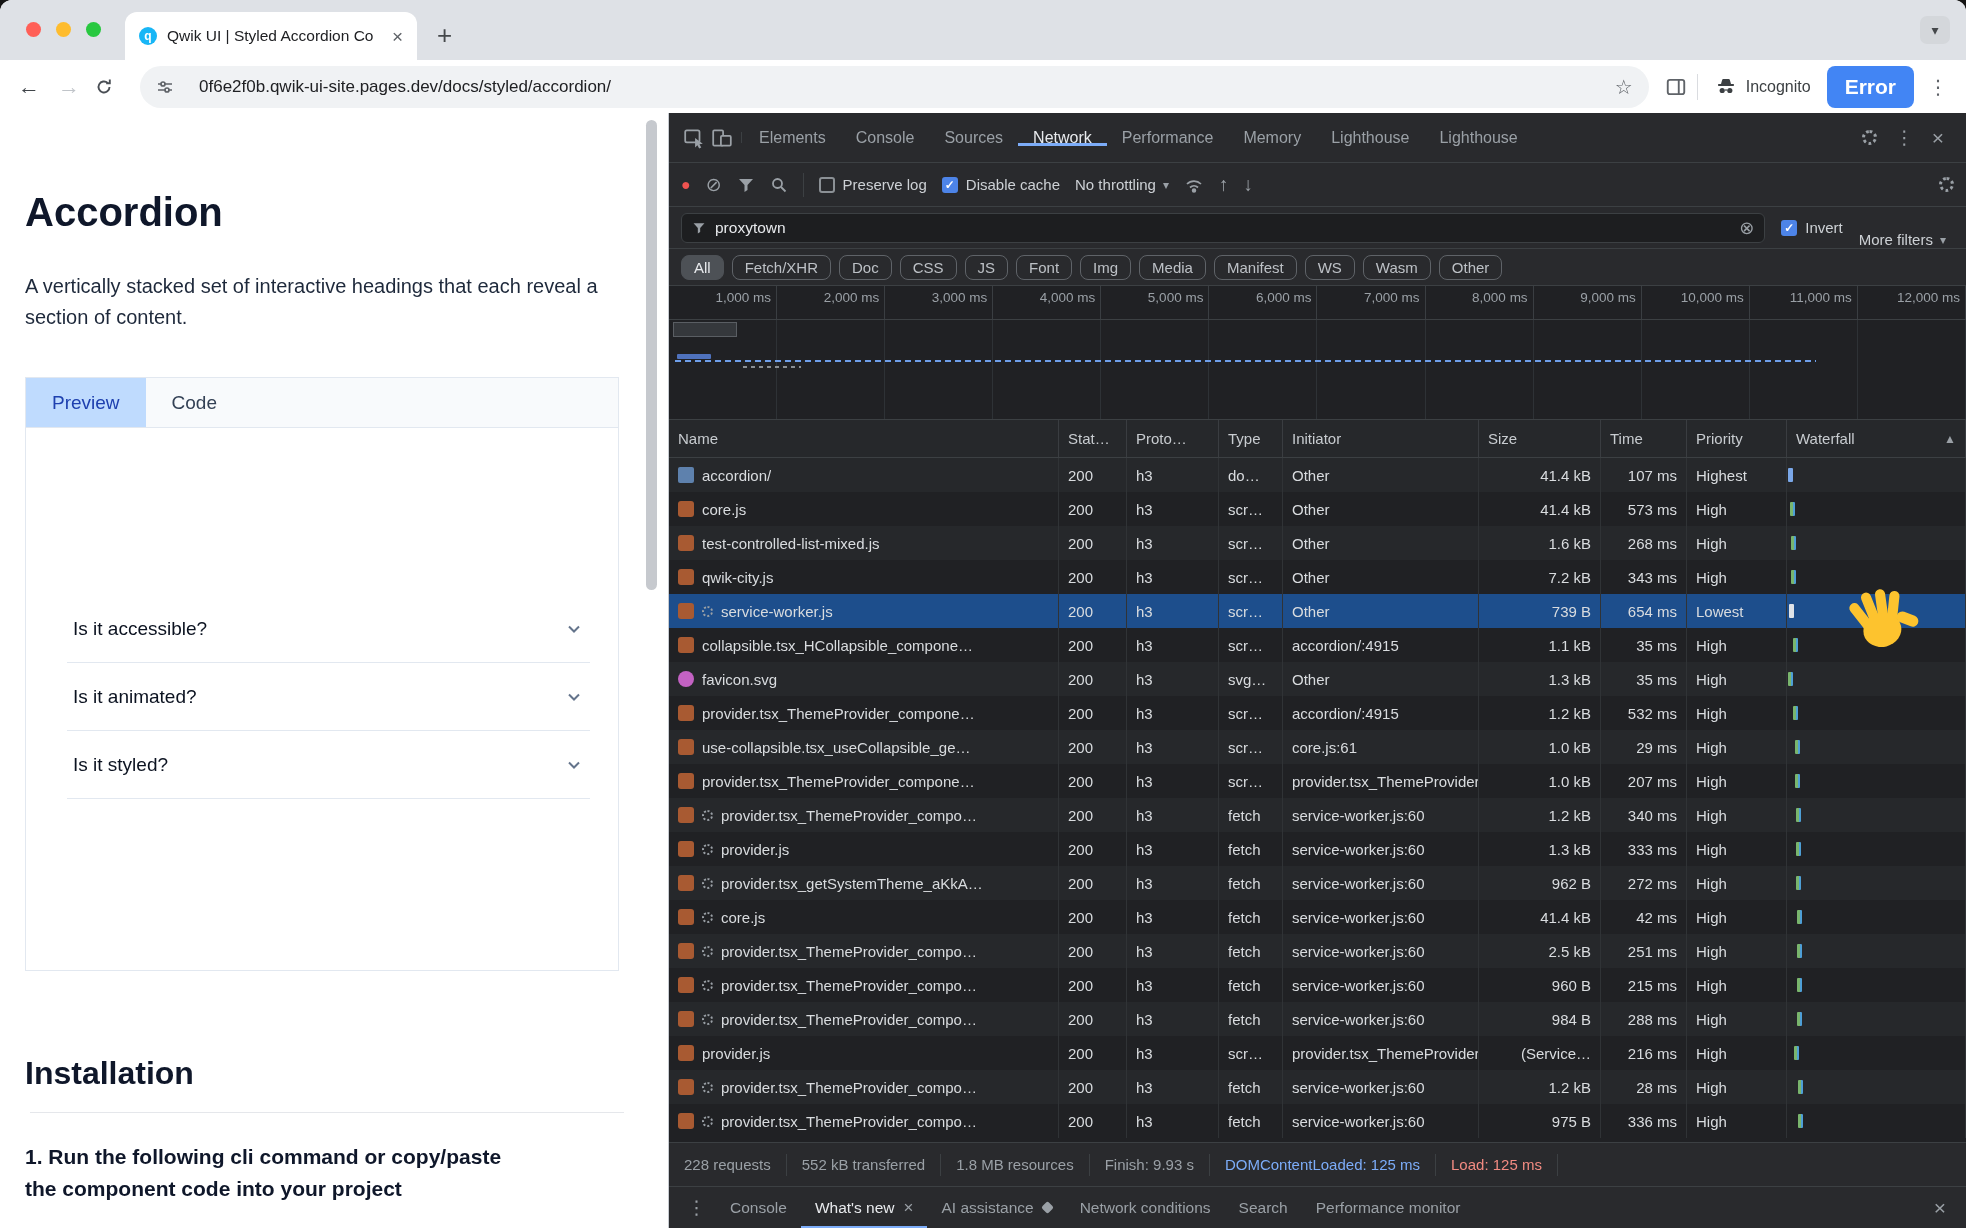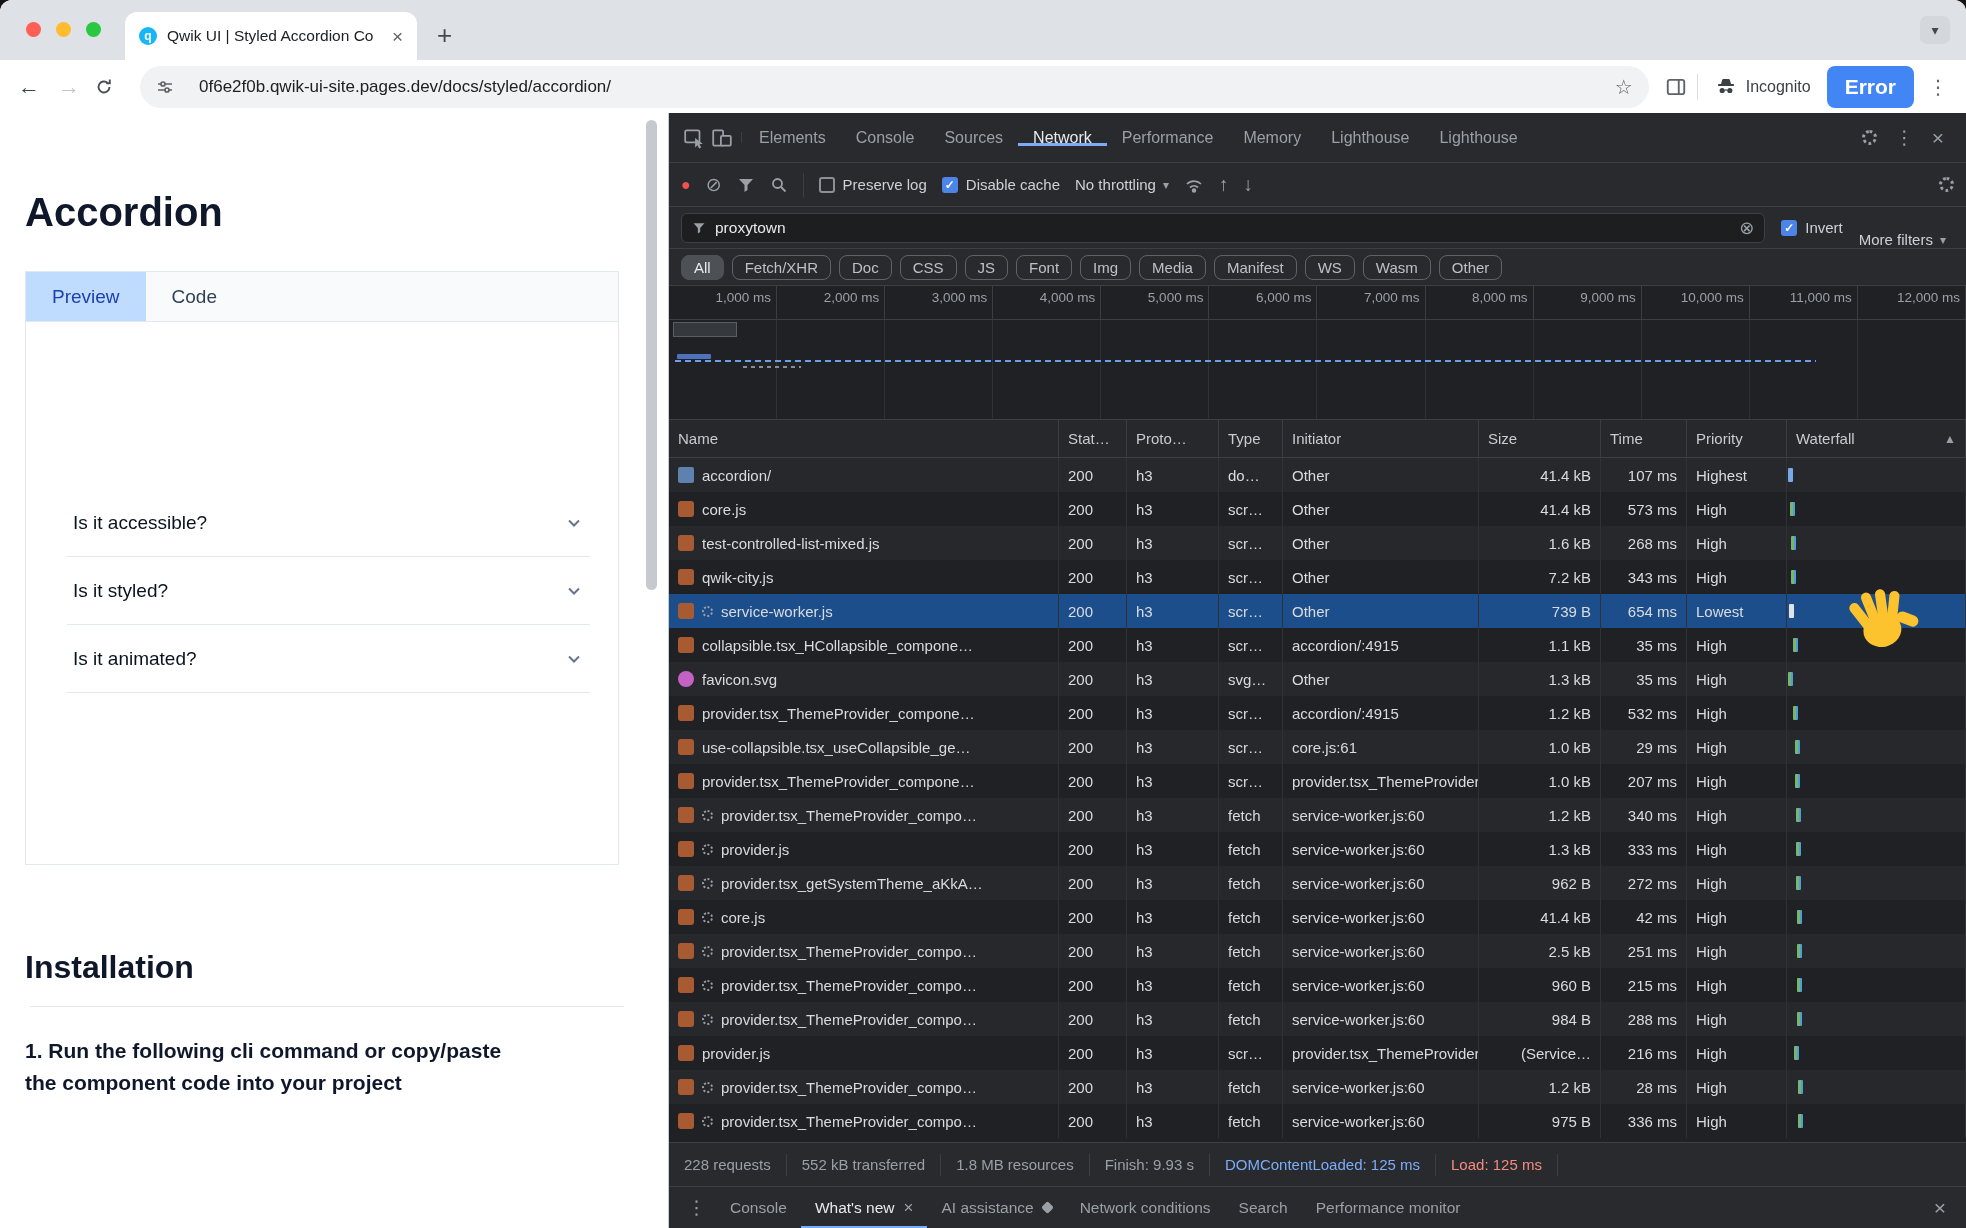--- a/index.html
+++ b/index.html
@@ -184,20 +184,21 @@
     </div>
     <span class="error-btn">Error</span>
     <span class="kebab">⋮</span>
   </div>
 
   <div class="content">
 
     <div class="page">
       <div class="page-inner">
         <h1>Accordion</h1>
+        <p class="desc">A vertically stacked set of interactive headings that each reveal a section of content.</p>
 
         <div class="demo">
           <div class="demo-tabs">
 
               <div class="demo-tab" data-active="true">
                 <span>Preview</span>
               </div>
 
               <div class="demo-tab">
                 <span>Code</span>
@@ -206,28 +207,28 @@
           <div class="acc">
 
               <div class="acc-item">
                 <span class="acc-label">Is it accessible?</span>
                 <svg class="ic" width="20" height="20" viewBox="0 0 20 20" fill="none" stroke="#64748b" stroke-width="2">
                   <path d="M5 7.5l5 5 5-5"></path>
                 </svg>
               </div>
 
               <div class="acc-item">
-                <span class="acc-label">Is it styled?</span>
+                <span class="acc-label">Is it animated?</span>
                 <svg class="ic" width="20" height="20" viewBox="0 0 20 20" fill="none" stroke="#64748b" stroke-width="2">
                   <path d="M5 7.5l5 5 5-5"></path>
                 </svg>
               </div>
 
               <div class="acc-item">
-                <span class="acc-label">Is it animated?</span>
+                <span class="acc-label">Is it styled?</span>
                 <svg class="ic" width="20" height="20" viewBox="0 0 20 20" fill="none" stroke="#64748b" stroke-width="2">
                   <path d="M5 7.5l5 5 5-5"></path>
                 </svg>
               </div>
             </div>
         </div>
 
         <h2 class="inst">Installation</h2>
         <hr class="inst-hr">
         <p class="step">1. Run the following cli command or copy/paste the component code into your project</p>

